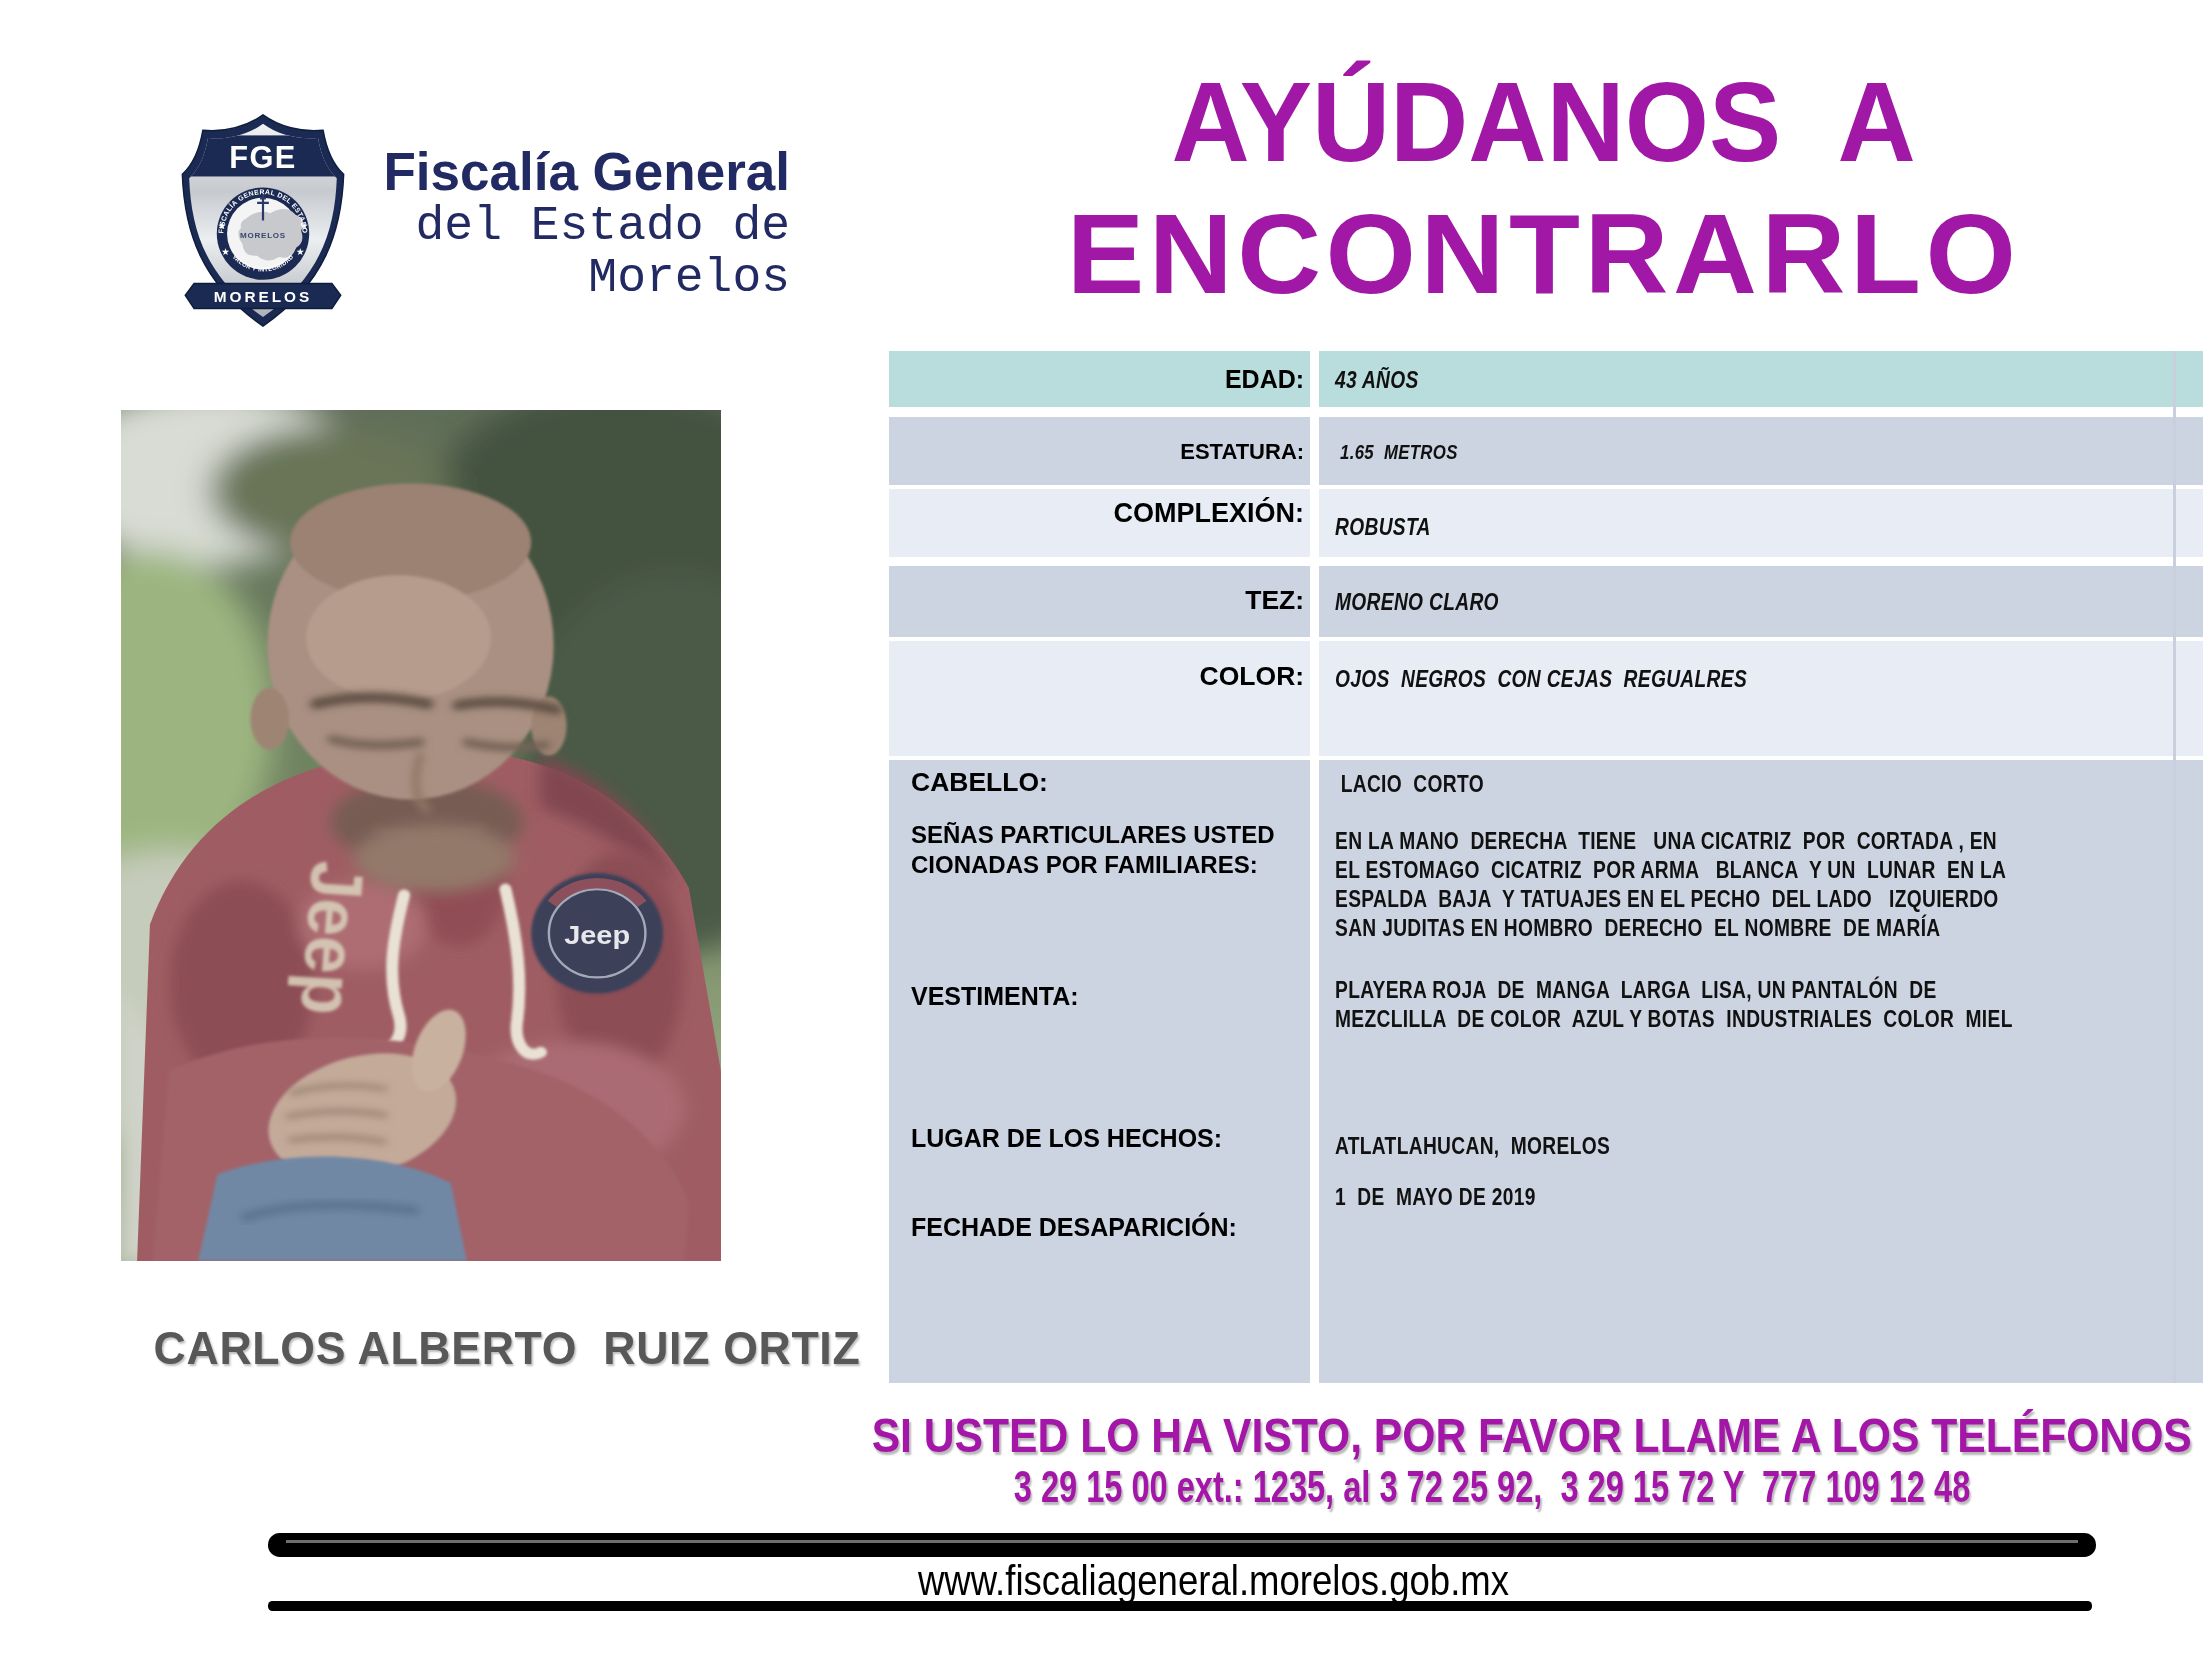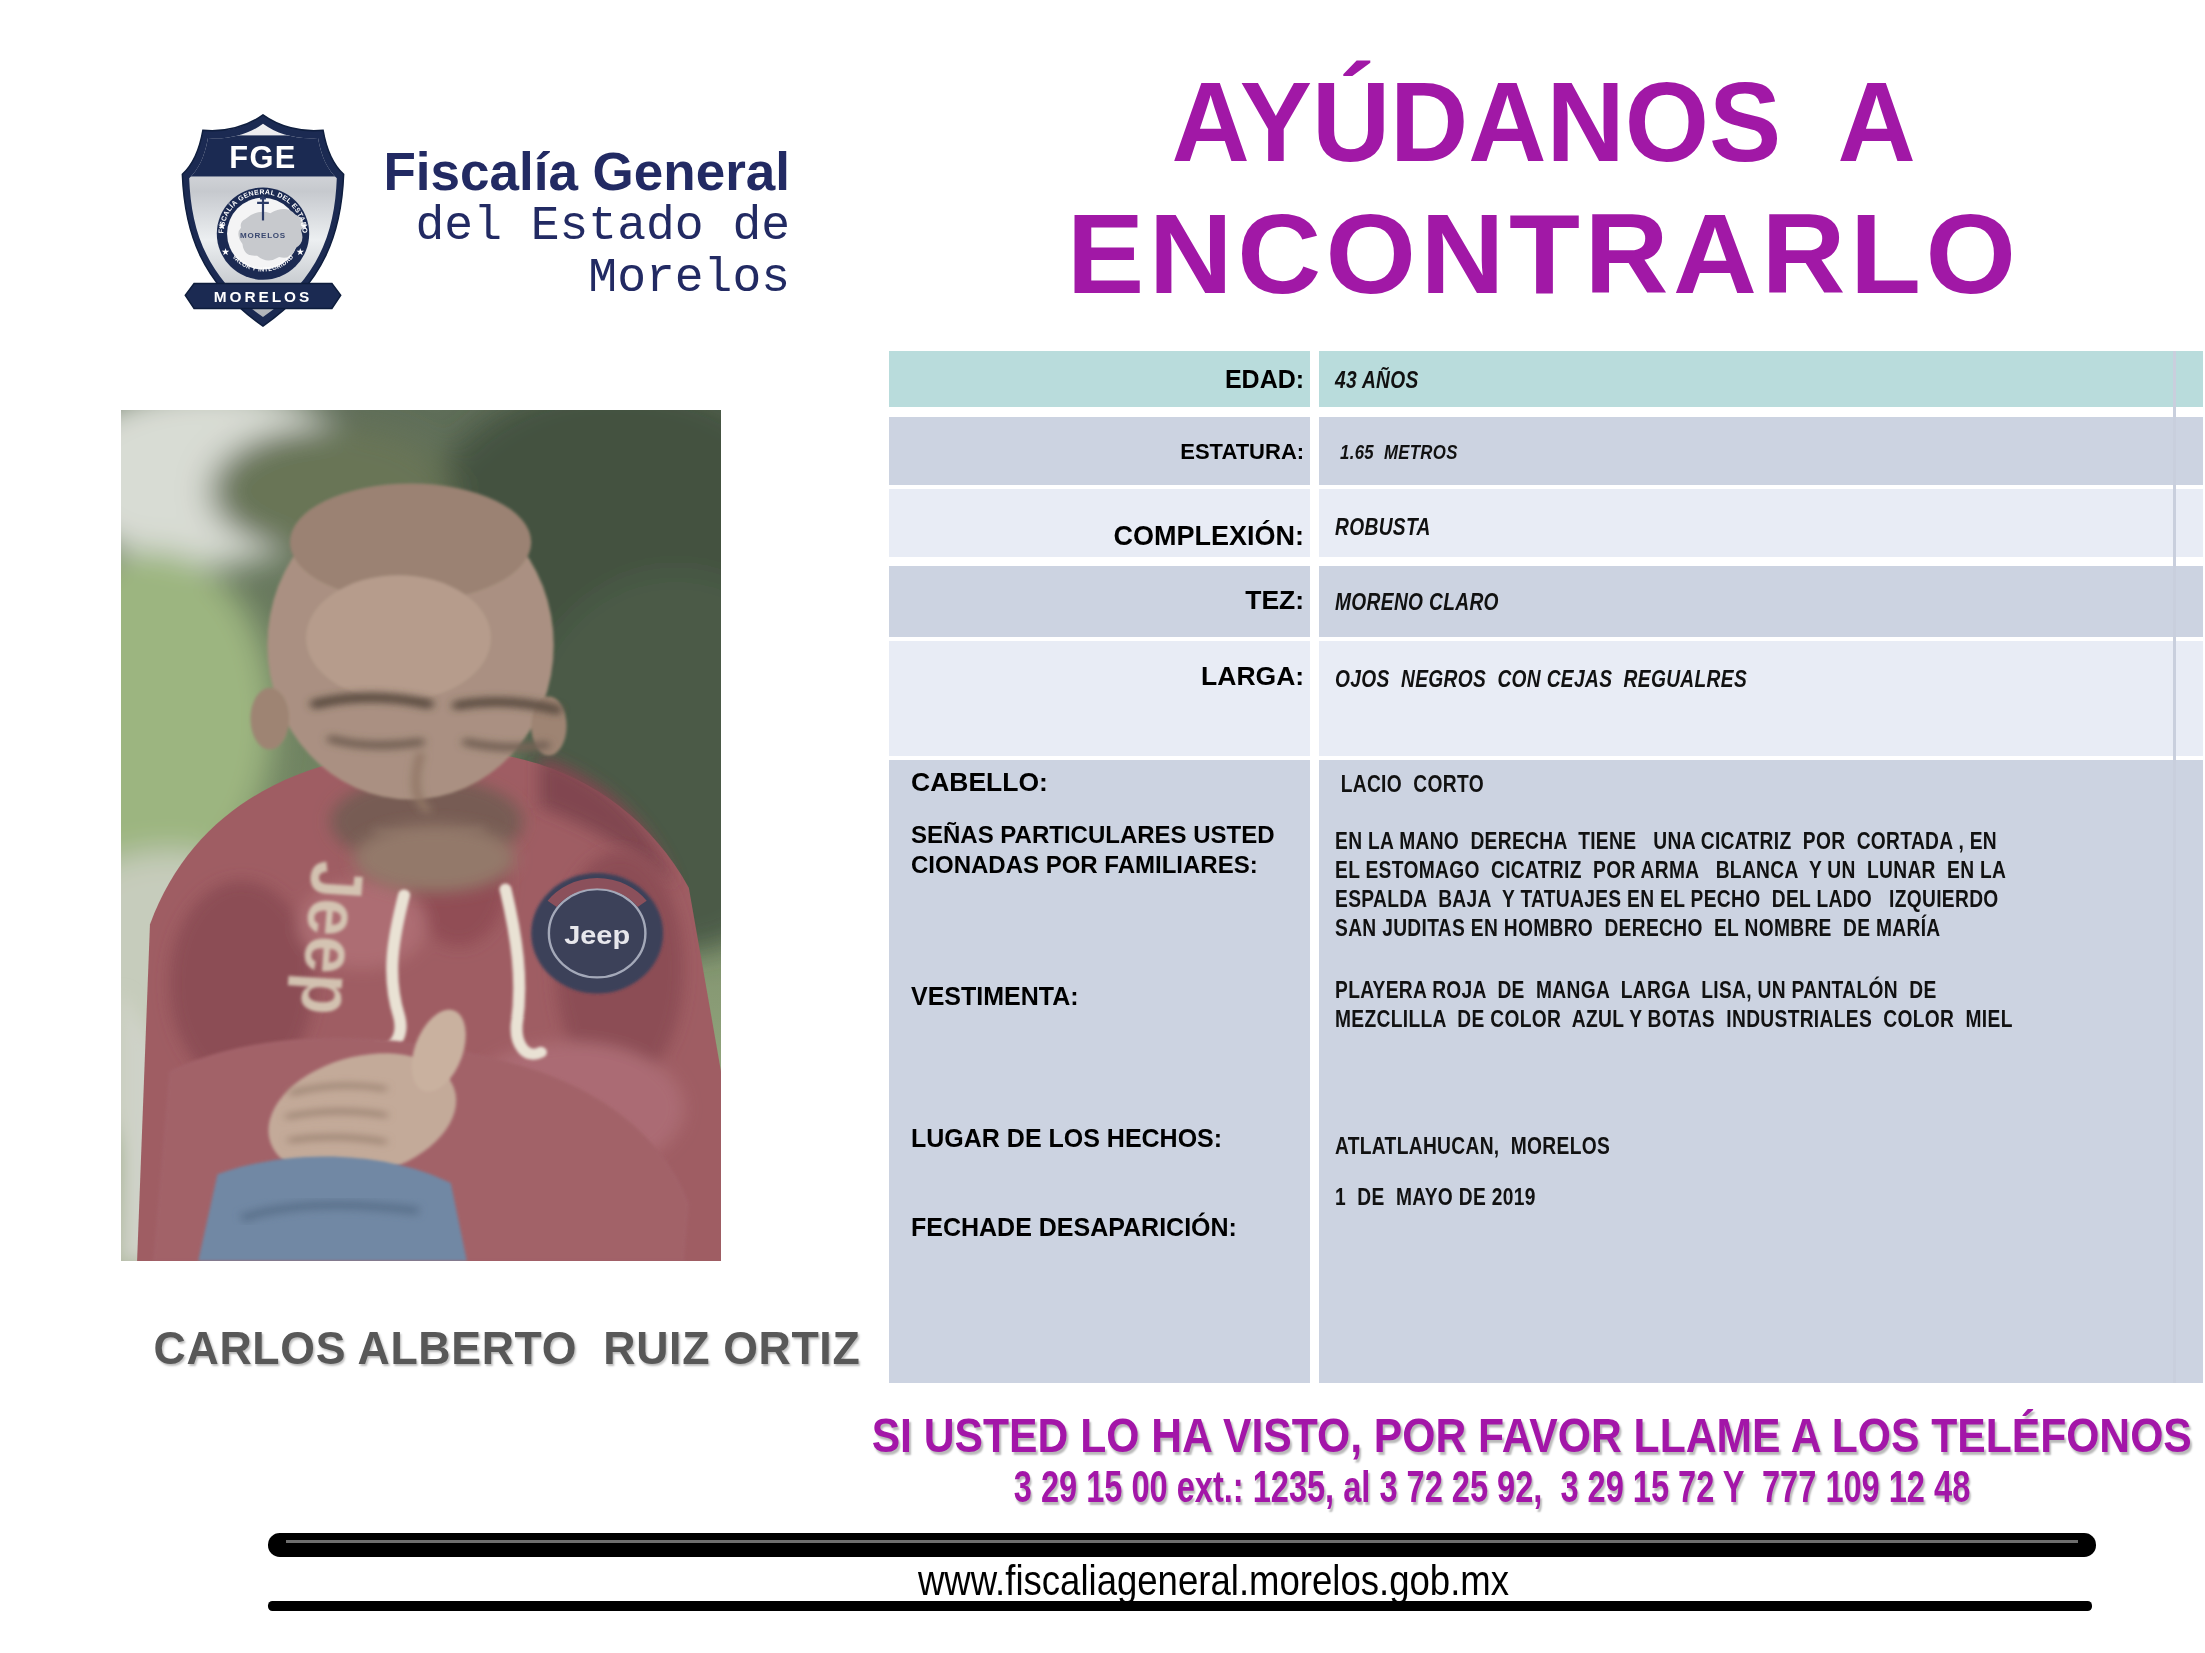--- a/index.html
+++ b/index.html
@@ -217,33 +217,33 @@
     <div class="cellV teal"><span class="val" style="margin-top:14.7px;">43 AÑOS</span></div>
   </div>
   <div class="row" style="top:417px;height:68px;">
     <div class="cellL gray">
         <div class="lab" style="font-size:22px;padding-top:20.6px;">ESTATURA:</div>
       </div>
     <div class="cellV gray"><span class="val" style="font-size:21px;margin-top:22px;"> 1.65  METROS</span></div>
   </div>
   <div class="row" style="top:489px;height:68px;">
     <div class="cellL lite">
-        <div class="lab" style="font-size:27px;padding-top:30px;">COMPLEXIÓN:</div>
+        <div class="lab" style="font-size:27px;padding-top:7px;">COMPLEXIÓN:</div>
       </div>
     <div class="cellV lite"><span class="val" style="margin-top:23.5px;">ROBUSTA</span></div>
   </div>
   <div class="row" style="top:566px;height:71px;">
     <div class="cellL gray">
         <div class="lab" style="font-size:26.5px;padding-top:17.6px;">TEZ:</div>
       </div>
     <div class="cellV gray"><span class="val" style="margin-top:22px;">MORENO CLARO</span></div>
   </div>
   <div class="row" style="top:641px;height:115px;">
     <div class="cellL lite">
-        <div class="lab" style="font-size:26.5px;padding-top:19px;">LARGA:</div>
+        <div class="lab" style="font-size:26.5px;padding-top:19px;">COLOR:</div>
       </div>
     <div class="cellV lite"><span class="val" style="margin-top:23.5px;">OJOS  NEGROS  CON CEJAS  REGUALRES</span></div>
   </div>
 
   <div class="row" style="top:760px;height:623px;">
     <div class="cellL gray"></div>
     <div class="cellV gray"></div>
     <div class="sub lab" style="left:0;top:5.9px;width:421px;font-size:26.5px;padding-top:0;">CABELLO:</div>
     <div class="sub" style="left:446px;top:10.3px;"><span class="val" style="margin:0;"> LACIO  CORTO</span></div>
 

